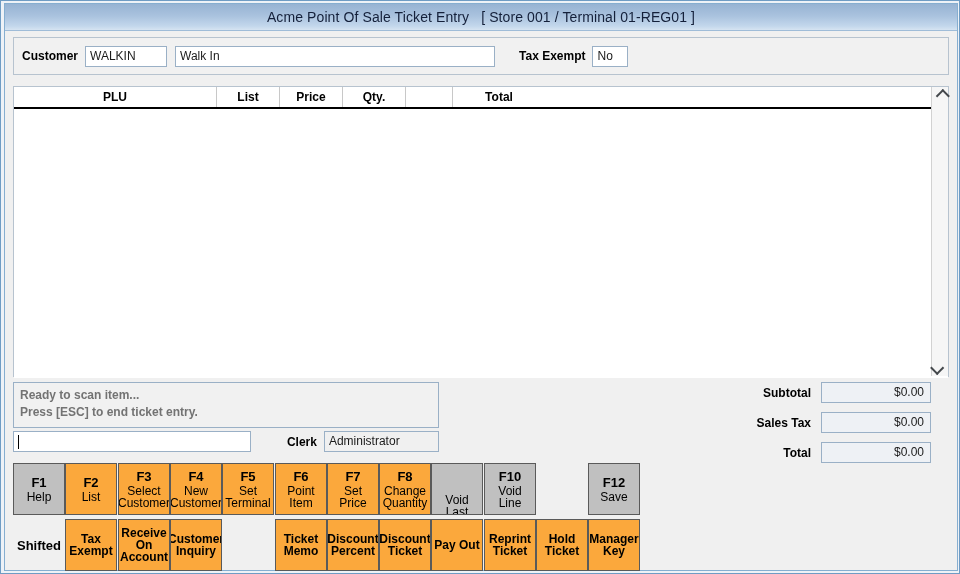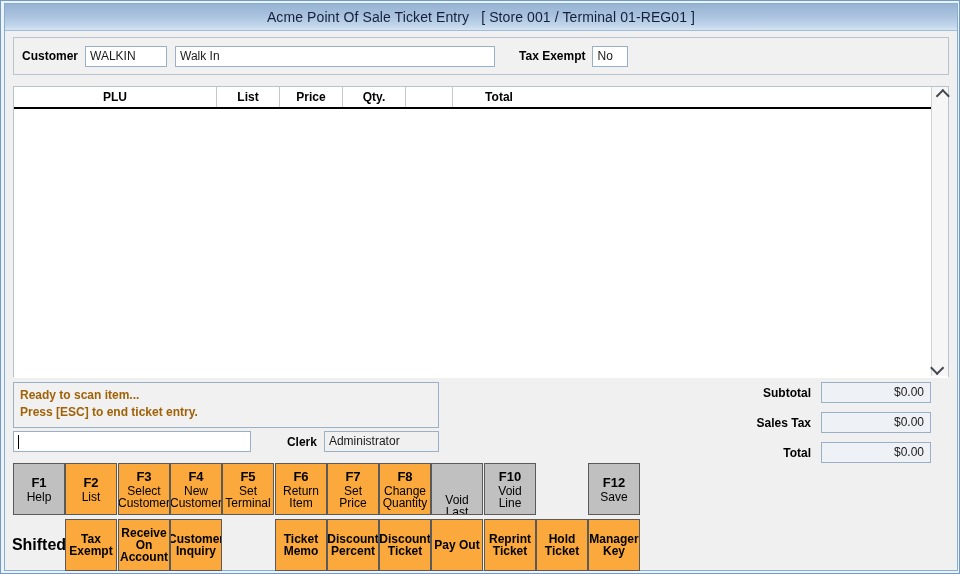--- a/index.html
+++ b/index.html
@@ -164,21 +164,21 @@
     width: 426px; height: 46px;
     box-sizing: border-box;
     border: 1px solid #9ab0c6;
     background: #f1f1f1;
     padding: 4px 6px;
   }
   .status-line {
     font-weight: bold;
     font-size: 12px;
     line-height: 17px;
-    color: #a16207;
+    color: #737373;
     white-space: nowrap;
   }
 
   .scan-row {
     position: absolute;
     left: 8px; top: 427px;
     width: 426px; height: 21px;
     display: flex;
     align-items: center;
   }
@@ -272,21 +272,21 @@
   }
   .fkey.shifted-key .flabel { font-weight: bold; }
   .shifted-tag {
     position: absolute;
     left: 0; top: 0;
     width: 52px; height: 52px;
     display: flex;
     align-items: center;
     justify-content: center;
     font-weight: bold;
-    font-size: 16px;
+    font-size: 13px;
     color: #000;
   }
 </style>
 </head>
 <body>
 
 <div class="window">
   <div class="window-inner">
 
     <div class="titlebar">
@@ -369,21 +369,21 @@
             <div class="flabel">New
 Customer</div>
           </div>
           <div class="fkey" style="left: 209px;">
             <div class="fnum">F5</div>
             <div class="flabel">Set
 Terminal</div>
           </div>
           <div class="fkey" style="left: 262px;">
             <div class="fnum">F6</div>
-            <div class="flabel">Return
+            <div class="flabel">Point
 Item</div>
           </div>
           <div class="fkey" style="left: 314px;">
             <div class="fnum">F7</div>
             <div class="flabel">Set Price</div>
           </div>
           <div class="fkey" style="left: 366px;">
             <div class="fnum">F8</div>
             <div class="flabel">Change
 Quantity</div>

